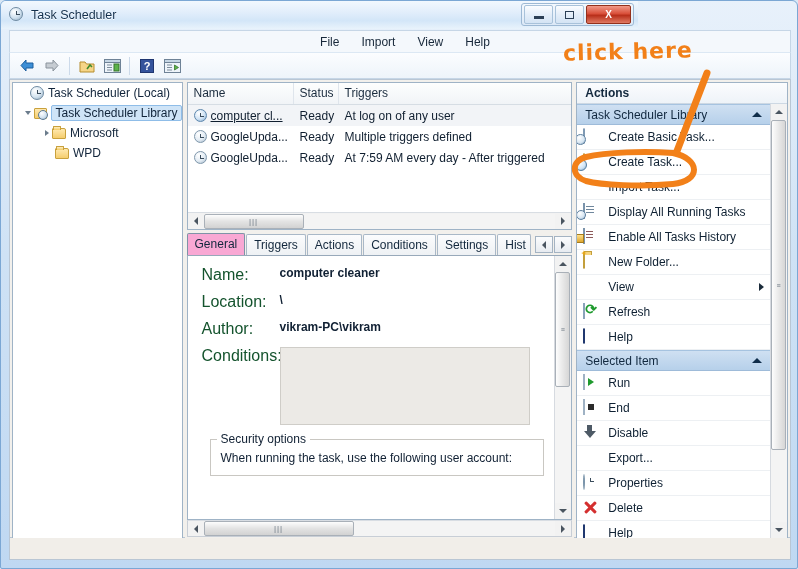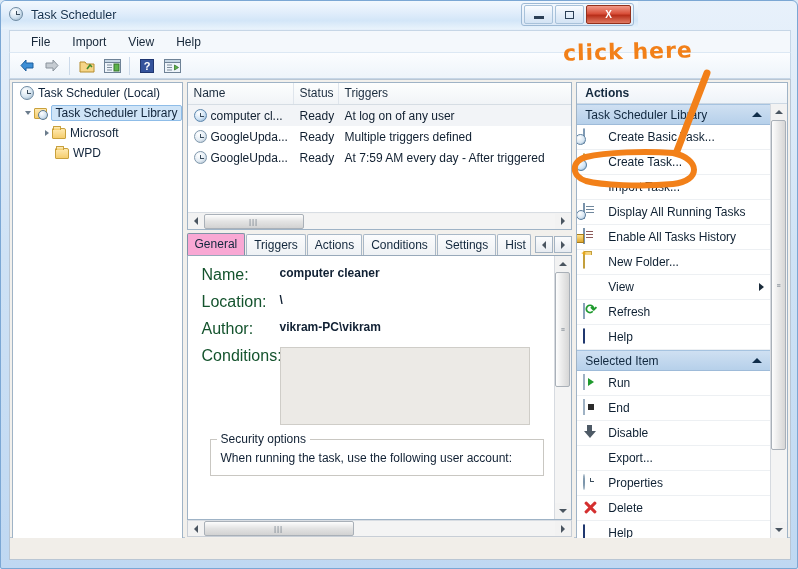--- a/index.html
+++ b/index.html
@@ -72,20 +72,21 @@
   .max-glyph { width:9px; height:8px; border:1.5px solid #2b3f55; }
 
   
   #menubar {
     position:absolute; left:8px; top:29px;
     width:782px; height:22px;
     background:#f4f8fc;
     border:1px solid #c6d6e6; border-bottom:none;
     display:flex; align-items:center;
     padding-left:10px;
+    justify-content:center;
   }
   .menu-item {
     padding: 2px 11px; font-size:12px; color:#17283a;
   }
 
   
   #toolbar {
     position:absolute; left:8px; top:51px;
     width:782px; height:27px;
     background: linear-gradient(180deg,#fbfdff 0%,#eef4fa 100%);
@@ -458,21 +459,21 @@
         <rect x="1.5" y="1.5" width="16" height="3" fill="#c6d6e4" stroke="#6e8296"></rect>
         <path d="M11.5 7 l4 2.5 l-4 2.5 z" fill="#5cb34a" stroke="#37762c" stroke-width="0.8"></path>
         <path d="M4 7 h5 M4 9.5 h5 M4 12 h5" stroke="#7d8d9c" stroke-width="1"></path>
       </svg>
     </div>
   </div>
 
   <div id="content">
 
     <div id="treepane">
-      <div class="tree-row" style="padding-left:0;">
+      <div class="tree-row" style="padding-left:10px;">
         <div class="tri hidden"></div>
         <div class="tree-clock"></div>
         <span class="tree-label">Task Scheduler (Local)</span>
       </div>
       <div class="tree-row selected" style="padding-left:12px;">
         <div class="tri open"></div>
         <div class="folder-clock"></div>
         <span class="tree-label">Task Scheduler Library</span>
       </div>
       <div class="tree-row" style="padding-left:32px;">
@@ -490,21 +491,21 @@
     <div id="middlepane">
 
       <div id="tasklist">
         <div class="lv-header">
           <div class="col" style="width:106px;">Name</div>
           <div class="col" style="width:45px;">Status</div>
           <div class="col" style="flex:1;border-right:none;">Triggers</div>
         </div>
 
         <div class="lv-row selected">
-          <div class="lv-cell" style="width:106px;">
+          <div class="lv-cell" style="width:106px;text-decoration:underline;">
             <span class="task-clock blue"></span>
             <span>computer cl...</span>
           </div>
           <div class="lv-cell" style="width:45px;">Ready</div>
           <div class="lv-cell" style="flex:1;">At log on of any user</div>
         </div>
         <div class="lv-row">
           <div class="lv-cell" style="width:106px;">
             <span class="task-clock"></span>
             <span>GoogleUpda...</span>

